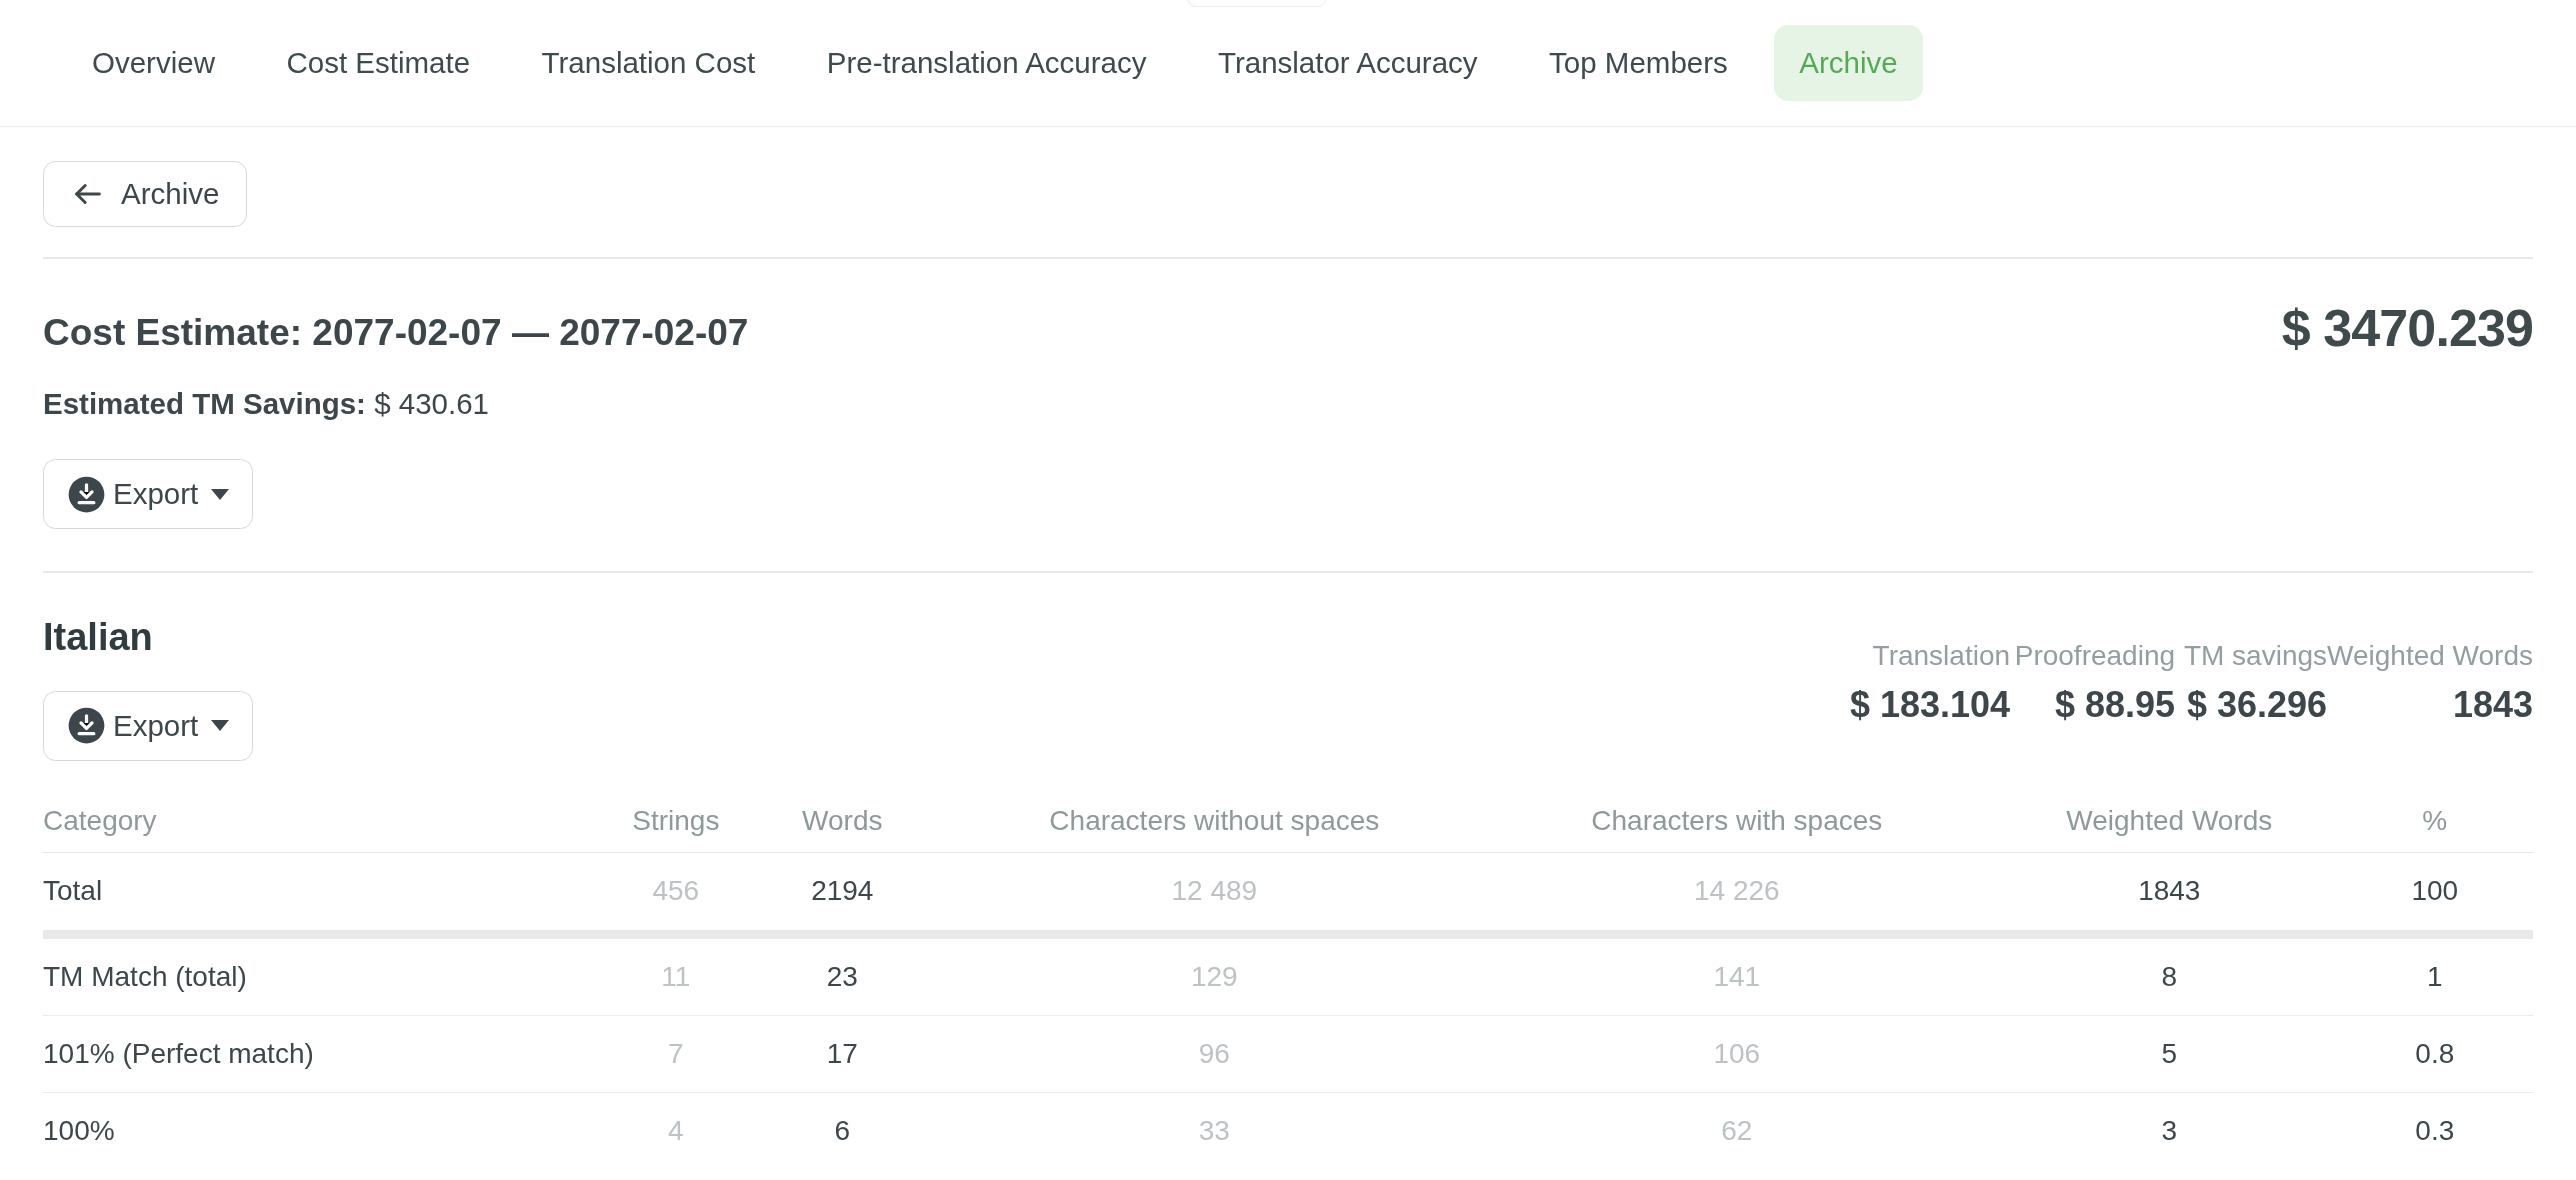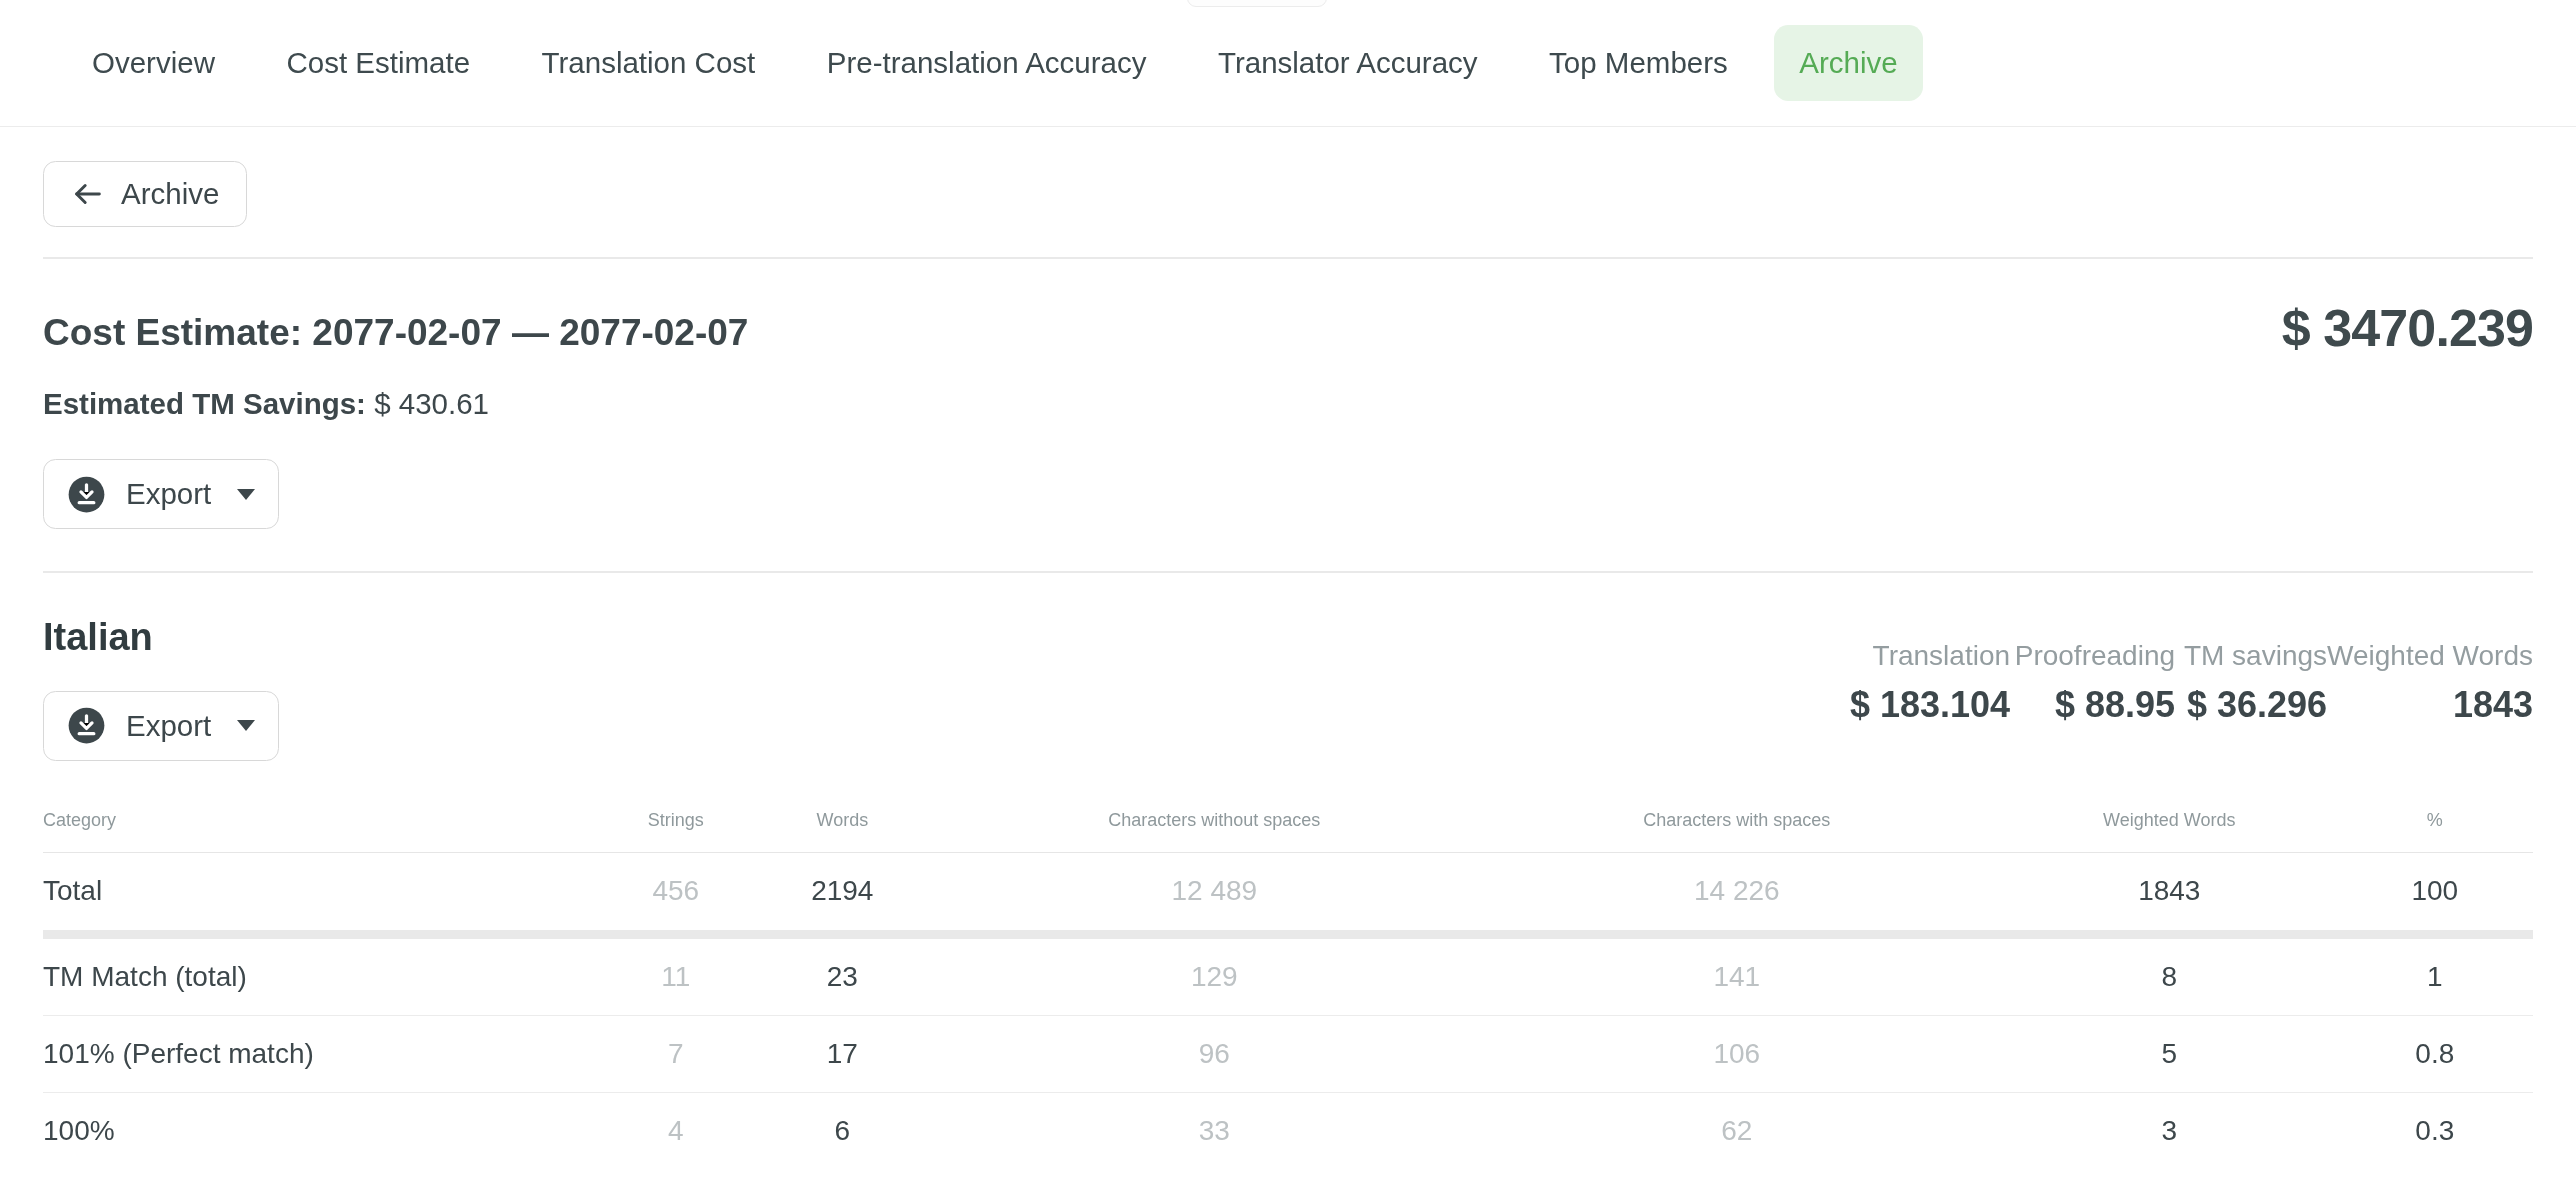--- a/index.html
+++ b/index.html
@@ -54,21 +54,21 @@
     border-radius: 12.5px;
     background: #fff;
     cursor: pointer;
     color: #3d474b;
     font-size: 29.5px;
     font-family: inherit;
   }
   .back-btn { height: 66px; padding: 0 27px; gap: 16px; margin-top: 34px; }
   .back-btn .arrow { width: 34px; height: 34px; display: block; }
 
-  .export-btn { height: 70px; padding: 0 23px; gap: 20px; }
+  .export-btn { height: 70px; padding: 0 23px; gap: 7px; }
   .export-btn .dl-icon { width: 39px; height: 39px; display: block; }
   .caret {
     width: 0; height: 0; margin-left: 5.4px;
     border-left: 9.8px solid transparent;
     border-right: 9.8px solid transparent;
     border-top: 11.6px solid #3d474b;
   }
 
   .toolbar-section { padding-bottom: 30px; }
 
@@ -110,21 +110,21 @@
   .trow {
     display: grid;
     grid-template-columns: 1fr 143px 190px 554px 491px 374px 157px;
     align-items: center;
     padding-right: 19.7px;
   }
   .trow > div:not(:first-child) { text-align: center; }
 
   .thead {
     height: 63px;
-    font-size: 18px; color: #8f999c;
+    font-size: 28px; color: #8f999c;
     border-bottom: 1.8px solid #e6e6e6;
   }
   .tbody-row {
     height: 77px;
     font-size: 28px;
     border-bottom: 1.8px solid #ececec;
   }
   .tbody-row:last-child { border-bottom: none; }
   .tbody-row .cell-dim { color: #bdc2c4; }
   .tbody-row .cell-dark { color: #3d474b; }

